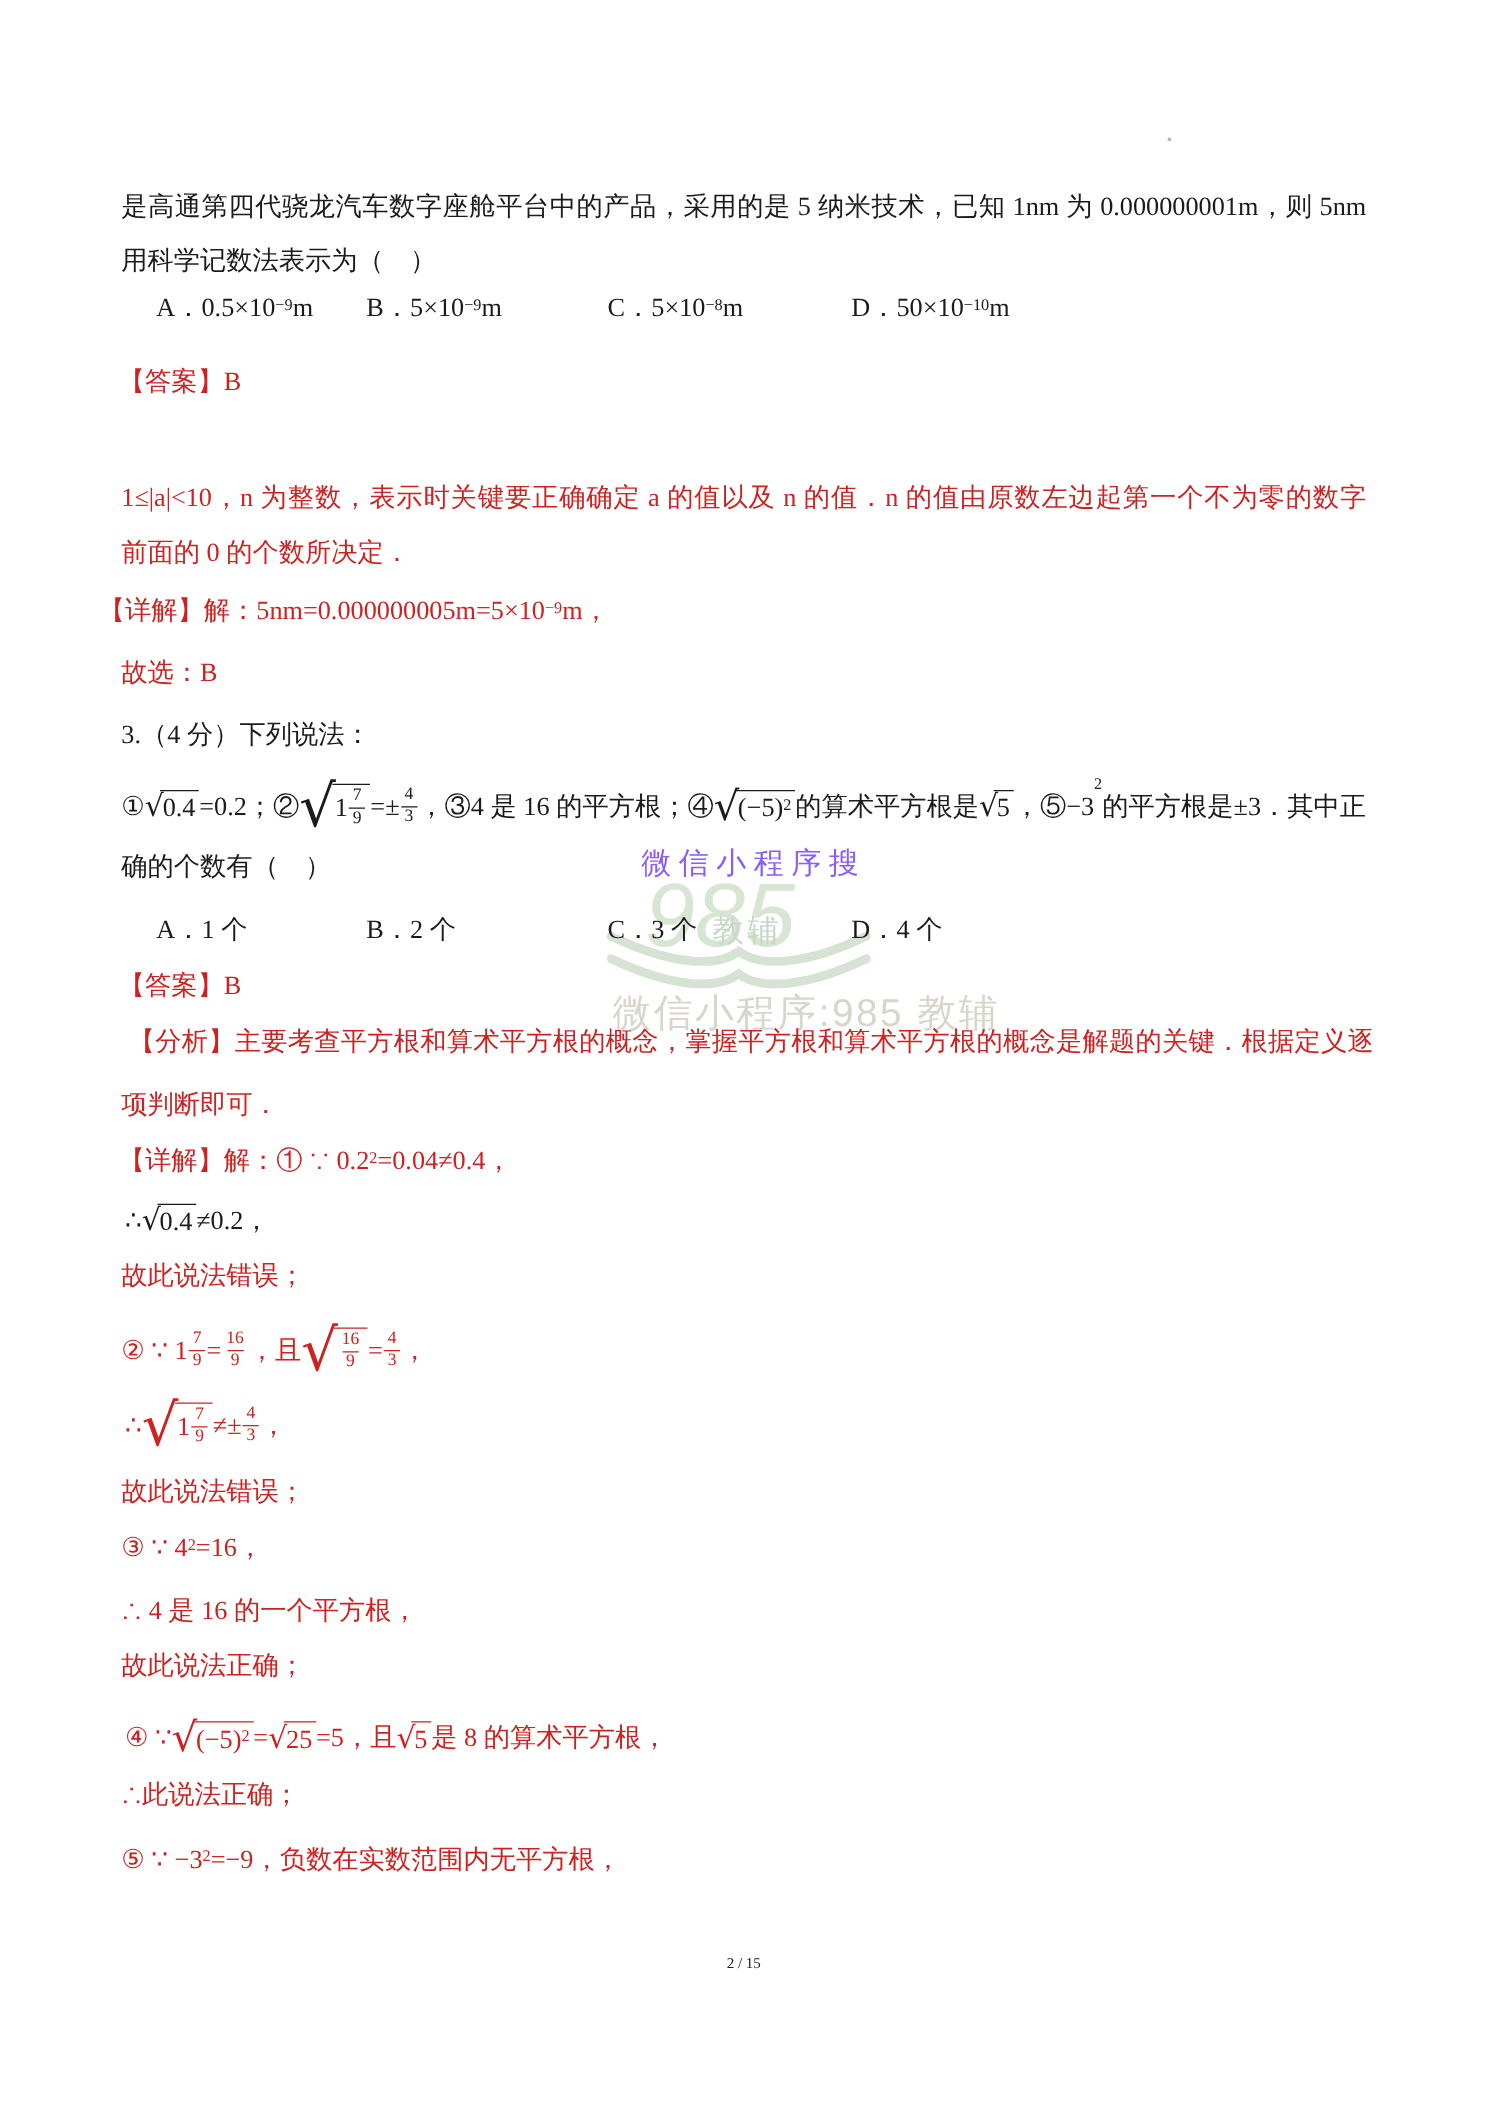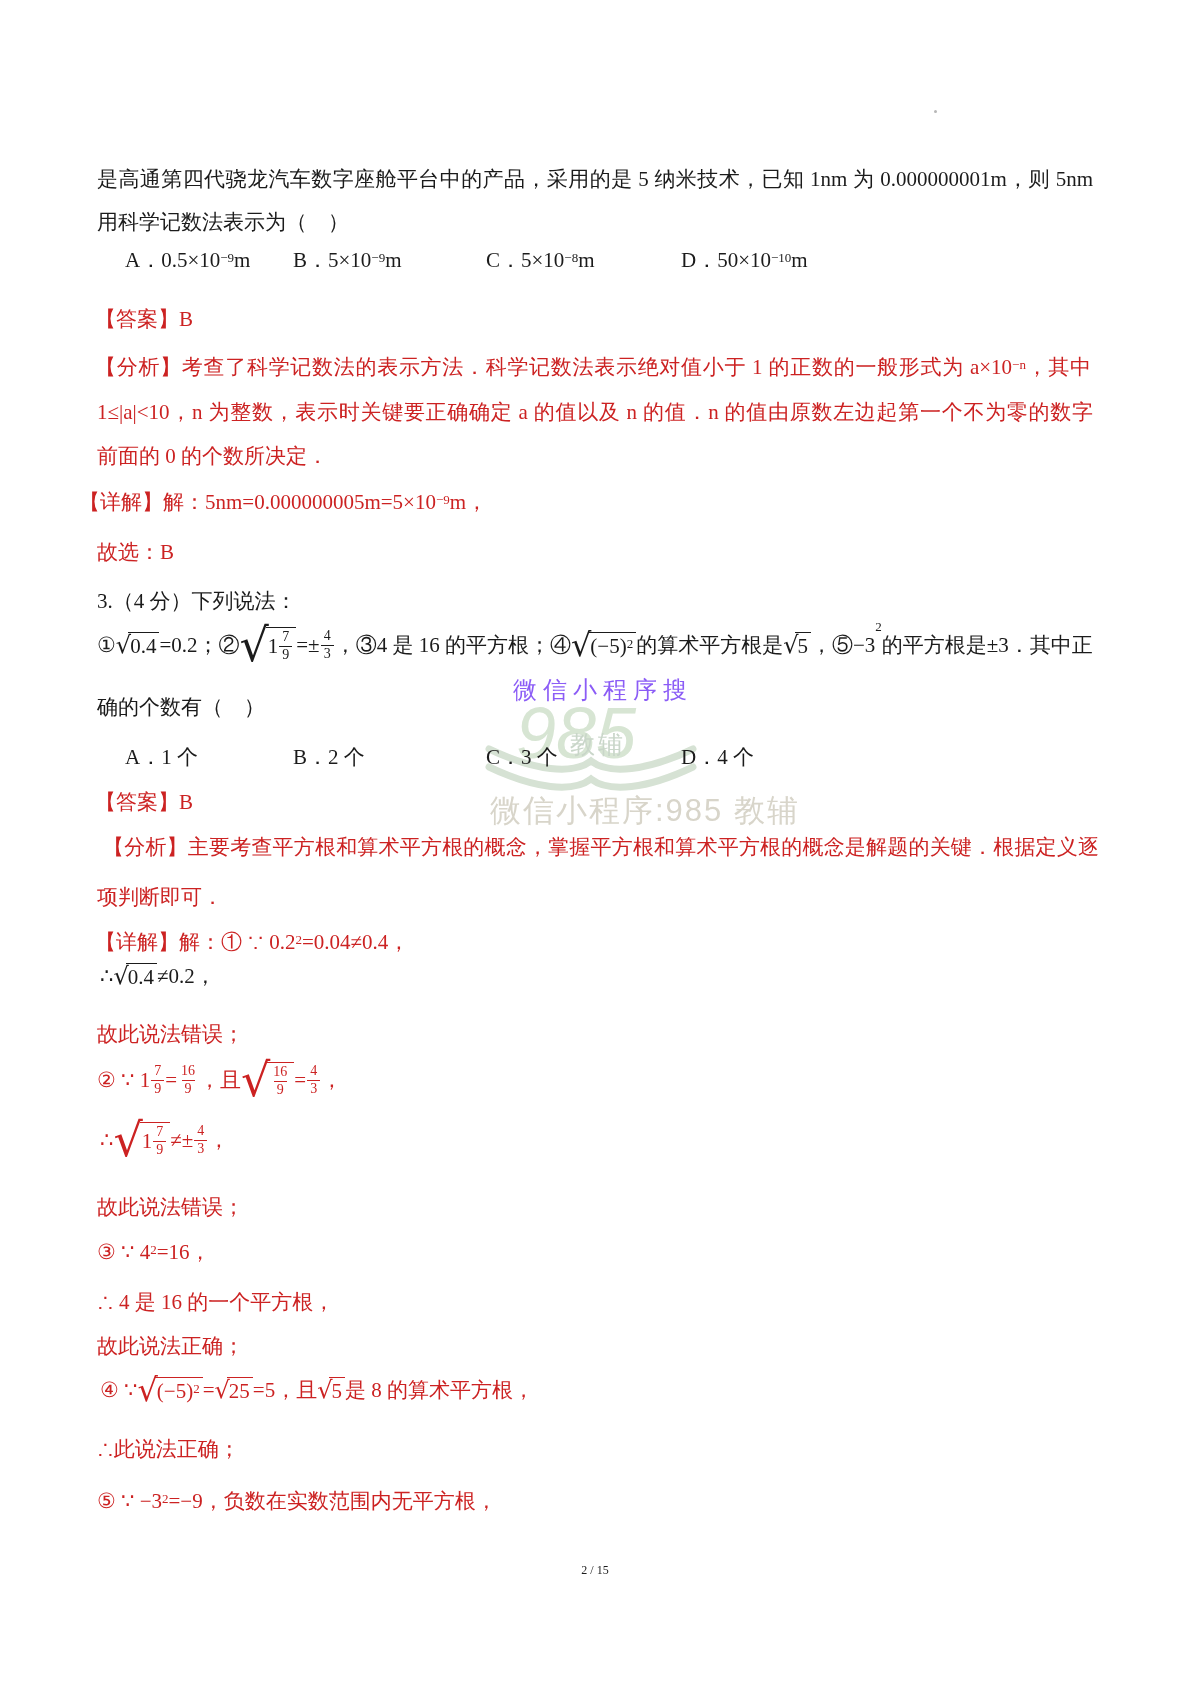--- a/index.html
+++ b/index.html
@@ -1,18 +1,18 @@
 <!DOCTYPE html>
 <html><head>
 <meta charset="utf-8">
 <style>
   html,body{margin:0;padding:0;background:#ffffff;}
   .page{position:relative;width:1190px;height:1683px;background:#ffffff;overflow:hidden;
         font-family:"Liberation Serif","DejaVu Serif",serif;font-size:21px;color:#1b1b1b;}
-  .line{position:absolute;left:97px;height:28px;line-height:28px;white-space:nowrap;z-index:2;margin-top:14px;}
+  .line{position:absolute;left:97px;height:28px;line-height:28px;white-space:nowrap;z-index:2;}
   .fline{position:absolute;left:97px;display:flex;align-items:center;white-space:nowrap;z-index:2;}
   .j{width:996px;white-space:normal;text-align:justify;text-align-last:justify;}
   .red{color:#cc2222;}
   sup{font-size:13px;line-height:0;vertical-align:5px;}
   .sp{font-size:13px;line-height:1;align-self:flex-start;margin-top:3px;}
   .opt{position:absolute;white-space:nowrap;}
   
   .sq{display:inline-flex;align-items:center;}
   .sq .r{line-height:0;font-family:"DejaVu Sans",sans-serif;font-size:24px;}
   .sq .r.t{font-size:46px;}
@@ -56,21 +56,20 @@
 
   <div class="line" style="top:232px;left:0;width:1082px">
     <span class="opt" style="left:125px"><span>A．</span><span>0.5×10</span><sup>−9</sup><span>m</span></span>
     <span class="opt" style="left:293px"><span>B．</span><span>5×10</span><sup>−9</sup><span>m</span></span>
     <span class="opt" style="left:486px"><span>C．</span><span>5×10</span><sup>−8</sup><span>m</span></span>
     <span class="opt" style="left:681px"><span>D．</span><span>50×10</span><sup>−10</sup><span>m</span></span>
   </div>
 
   <div class="line red" style="top:291px;left:95px"><span>【答案】</span><span>B</span></div>
 
-  <div class="line red j" style="top:339px;left:95px"><span>【分析】</span><span>考查了科学记数法的表示方法．科学记数法表示绝对值小于 1 的正数的一般形式为 a×10</span><sup>−n</sup><span>，其中</span></div>
   <div class="line red j" style="top:384px">1≤|a|&lt;10，n 为整数，表示时关键要正确确定 a 的值以及 n 的值．n 的值由原数左边起第一个不为零的数字</div>
   <div class="line red" style="top:428px">前面的 0 的个数所决定．</div>
 
   <div class="line red" style="top:474px;left:79px"><span>【详解】</span><span>解：5nm=0.000000005m=5×10</span><sup>−9</sup><span>m，</span></div>
   <div class="line red" style="top:524px">故选：B</div>
 
   <div class="line" style="top:573px">3.（4 分）下列说法：</div>
 
   <div class="fline" style="top:617px;height:56px">
     <span>①</span>

